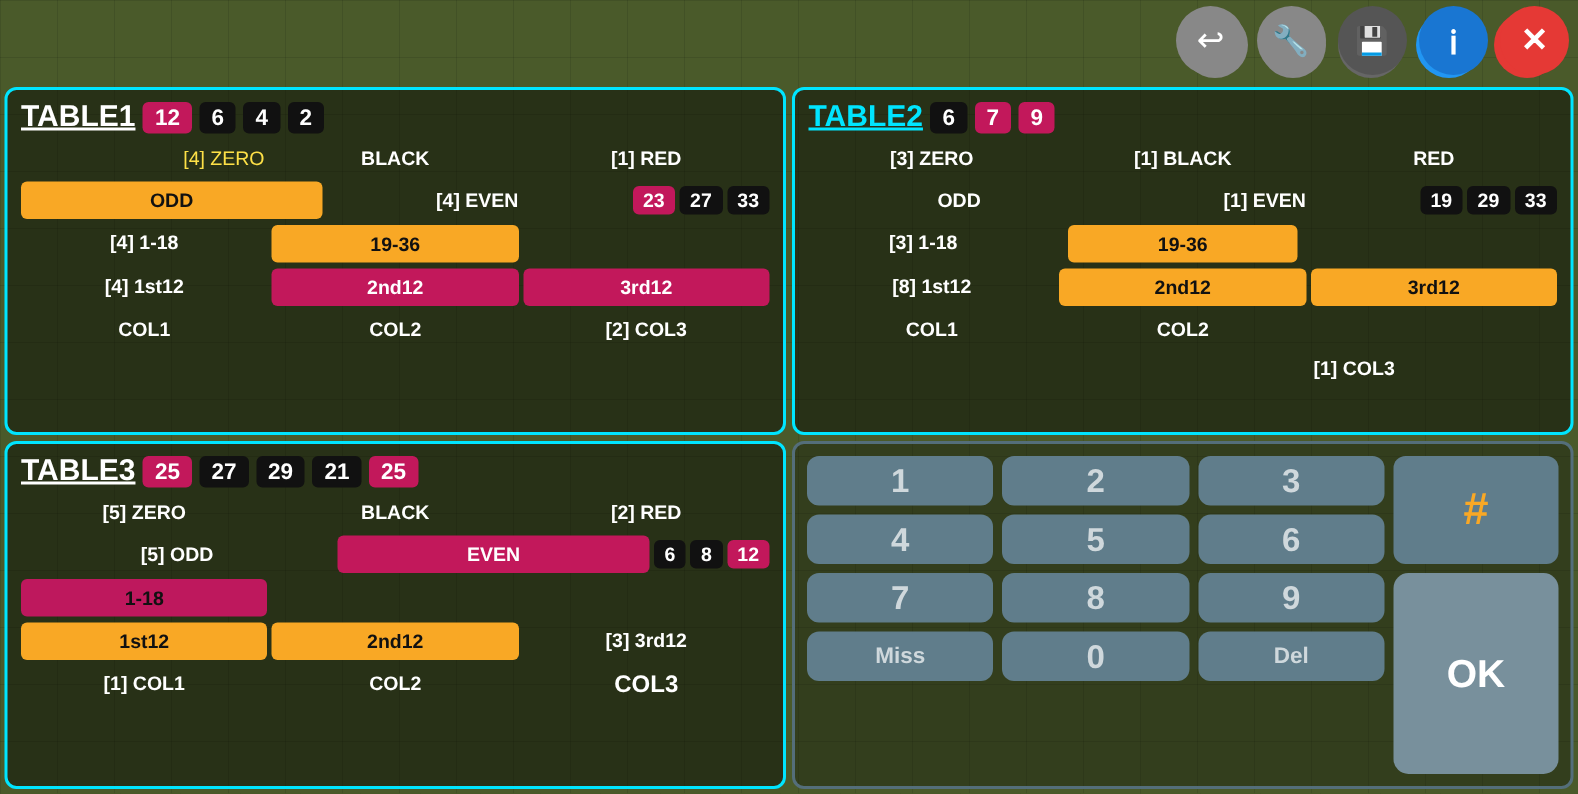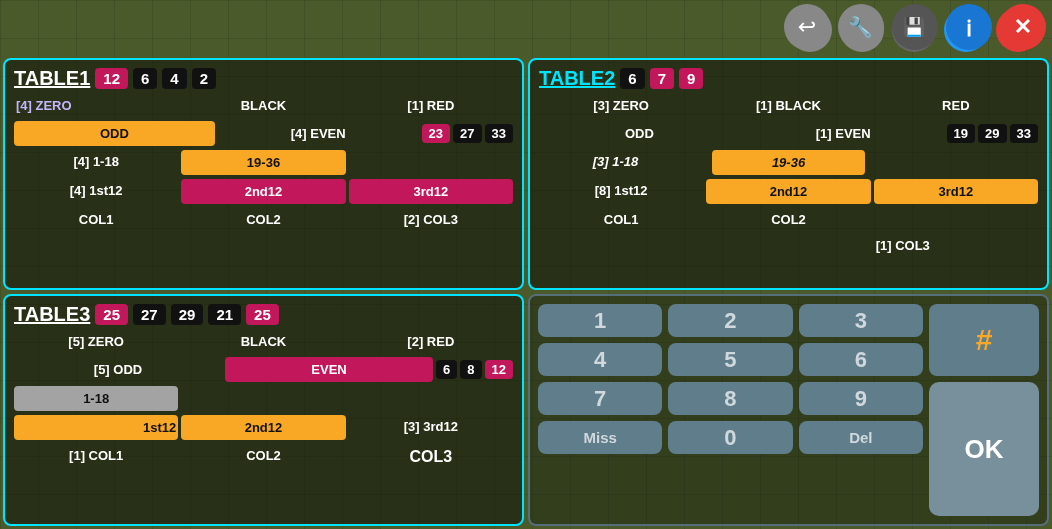--- a/index.html
+++ b/index.html
@@ -84,21 +84,21 @@
 
     <div style="background:rgba(0,0,0,0.45);border:2px solid #00e5ff;border-radius:8px;padding:7px 9px;display:flex;flex-direction:column;gap:4px;">
       <div style="display:flex;align-items:center;gap:5px;">
         <span style="color:white;font-size:20px;font-weight:bold;text-decoration:underline;">TABLE1</span>
         <span style="background:#c2185b;color:white;padding:2px 8px;border-radius:4px;font-size:15px;font-weight:bold;">12</span>
         <span style="background:#111;color:white;padding:2px 8px;border-radius:4px;font-size:15px;font-weight:bold;">6</span>
         <span style="background:#111;color:white;padding:2px 8px;border-radius:4px;font-size:15px;font-weight:bold;">4</span>
         <span style="background:#111;color:white;padding:2px 8px;border-radius:4px;font-size:15px;font-weight:bold;">2</span>
       </div>
       <div style="display:grid;grid-template-columns:1fr 1fr 1fr;gap:3px;">
-        <div style="color:#c4b5fd;font-size:13px;font-weight:bold;text-align:left;padding:4px 2px;">[4] ZERO</div>
+        <div style="color:#fde047;font-size:13px;font-weight:normal;text-align:right;padding:4px 2px;">[4] ZERO</div>
         <div style="color:white;font-size:13px;font-weight:bold;text-align:center;padding:4px 2px;">BLACK</div>
         <div style="color:white;font-size:13px;font-weight:bold;text-align:center;padding:4px 2px;">[1] RED</div>
       </div>
       <div style="display:flex;align-items:center;gap:3px;">
         <div style="flex:1;background:#f9a825;color:#111;font-size:13px;font-weight:bold;text-align:center;padding:5px 2px;border-radius:4px;">ODD</div>
         <div style="flex:1;color:white;font-size:13px;font-weight:bold;text-align:center;padding:5px 2px;">[4] EVEN</div>
         <span style="background:#c2185b;color:white;padding:2px 7px;border-radius:4px;font-size:13px;font-weight:bold;white-space:nowrap;">23</span>
         <span style="background:#111;color:white;padding:2px 7px;border-radius:4px;font-size:13px;font-weight:bold;white-space:nowrap;">27</span>
         <span style="background:#111;color:white;padding:2px 7px;border-radius:4px;font-size:13px;font-weight:bold;white-space:nowrap;">33</span>
       </div>
@@ -131,21 +131,21 @@
         <div style="color:white;font-size:13px;font-weight:bold;text-align:center;padding:4px 2px;">[1] BLACK</div>
         <div style="color:white;font-size:13px;font-weight:bold;text-align:center;padding:4px 2px;">RED</div>
       </div>
       <div style="display:flex;align-items:center;gap:3px;">
         <div style="flex:1;color:white;font-size:13px;font-weight:bold;text-align:center;padding:5px 2px;">ODD</div>
         <div style="flex:1;color:white;font-size:13px;font-weight:bold;text-align:center;padding:5px 2px;">[1] EVEN</div>
         <span style="background:#111;color:white;padding:2px 7px;border-radius:4px;font-size:13px;font-weight:bold;">19</span>
         <span style="background:#111;color:white;padding:2px 7px;border-radius:4px;font-size:13px;font-weight:bold;">29</span>
         <span style="background:#111;color:white;padding:2px 7px;border-radius:4px;font-size:13px;font-weight:bold;">33</span>
       </div>
-      <div style="display:grid;grid-template-columns:1fr 1fr 1fr;gap:20px;font-style:italic;">
+      <div style="display:grid;grid-template-columns:1fr 1fr 1fr;gap:20px;">
         <div style="color:white;font-size:13px;font-weight:bold;text-align:center;padding:4px 2px;">[3] 1-18</div>
         <div style="background:#f9a825;color:#111;font-size:13px;font-weight:bold;text-align:center;padding:5px 2px;border-radius:4px;">19-36</div>
         <div></div>
       </div>
       <div style="display:grid;grid-template-columns:1fr 1fr 1fr;gap:3px;">
         <div style="color:white;font-size:13px;font-weight:bold;text-align:center;padding:4px 2px;">[8] 1st12</div>
         <div style="background:#f9a825;color:#111;font-size:13px;font-weight:bold;text-align:center;padding:5px 2px;border-radius:4px;">2nd12</div>
         <div style="background:#f9a825;color:#111;font-size:13px;font-weight:bold;text-align:center;padding:5px 2px;border-radius:4px;">3rd12</div>
       </div>
       <div style="display:grid;grid-template-columns:1fr 1fr 1fr;gap:3px;">
@@ -170,25 +170,25 @@
         <div style="color:white;font-size:13px;font-weight:bold;text-align:center;padding:4px 2px;">[2] RED</div>
       </div>
       <div style="display:flex;align-items:center;gap:3px;">
         <div style="flex:1;color:white;font-size:13px;font-weight:bold;text-align:center;padding:5px 2px;">[5] ODD</div>
         <div style="flex:1;background:#c2185b;color:white;font-size:13px;font-weight:bold;text-align:center;padding:5px 2px;border-radius:4px;">EVEN</div>
         <span style="background:#111;color:white;padding:2px 7px;border-radius:4px;font-size:13px;font-weight:bold;">6</span>
         <span style="background:#111;color:white;padding:2px 7px;border-radius:4px;font-size:13px;font-weight:bold;">8</span>
         <span style="background:#c2185b;color:white;padding:2px 7px;border-radius:4px;font-size:13px;font-weight:bold;">12</span>
       </div>
       <div style="display:grid;grid-template-columns:1fr 1fr 1fr;gap:3px;">
-        <div style="background:#a3a3a3;color:#111;font-size:13px;font-weight:bold;text-align:center;padding:5px 2px;border-radius:4px;">1-18</div>
+        <div style="background:#be185d;color:#111;font-size:13px;font-weight:bold;text-align:center;padding:5px 2px;border-radius:4px;">1-18</div>
         <div></div>
       </div>
       <div style="display:grid;grid-template-columns:1fr 1fr 1fr;gap:3px;">
-        <div style="background:#f9a825;color:#111;font-size:13px;font-weight:bold;text-align:right;padding:5px 2px;border-radius:4px;">1st12</div>
+        <div style="background:#f9a825;color:#111;font-size:13px;font-weight:bold;text-align:center;padding:5px 2px;border-radius:4px;">1st12</div>
         <div style="background:#f9a825;color:#111;font-size:13px;font-weight:bold;text-align:center;padding:5px 2px;border-radius:4px;">2nd12</div>
         <div style="color:white;font-size:13px;font-weight:bold;text-align:center;padding:4px 2px;">[3] 3rd12</div>
       </div>
       <div style="display:grid;grid-template-columns:1fr 1fr 1fr;gap:3px;">
         <div style="color:white;font-size:13px;font-weight:bold;text-align:center;padding:4px 2px;">[1] COL1</div>
         <div style="color:white;font-size:13px;font-weight:bold;text-align:center;padding:4px 2px;">COL2</div>
         <div style="color:white;font-size:16px;font-weight:bold;text-align:center;padding:4px 2px;">COL3</div>
       </div>
     </div>
 

